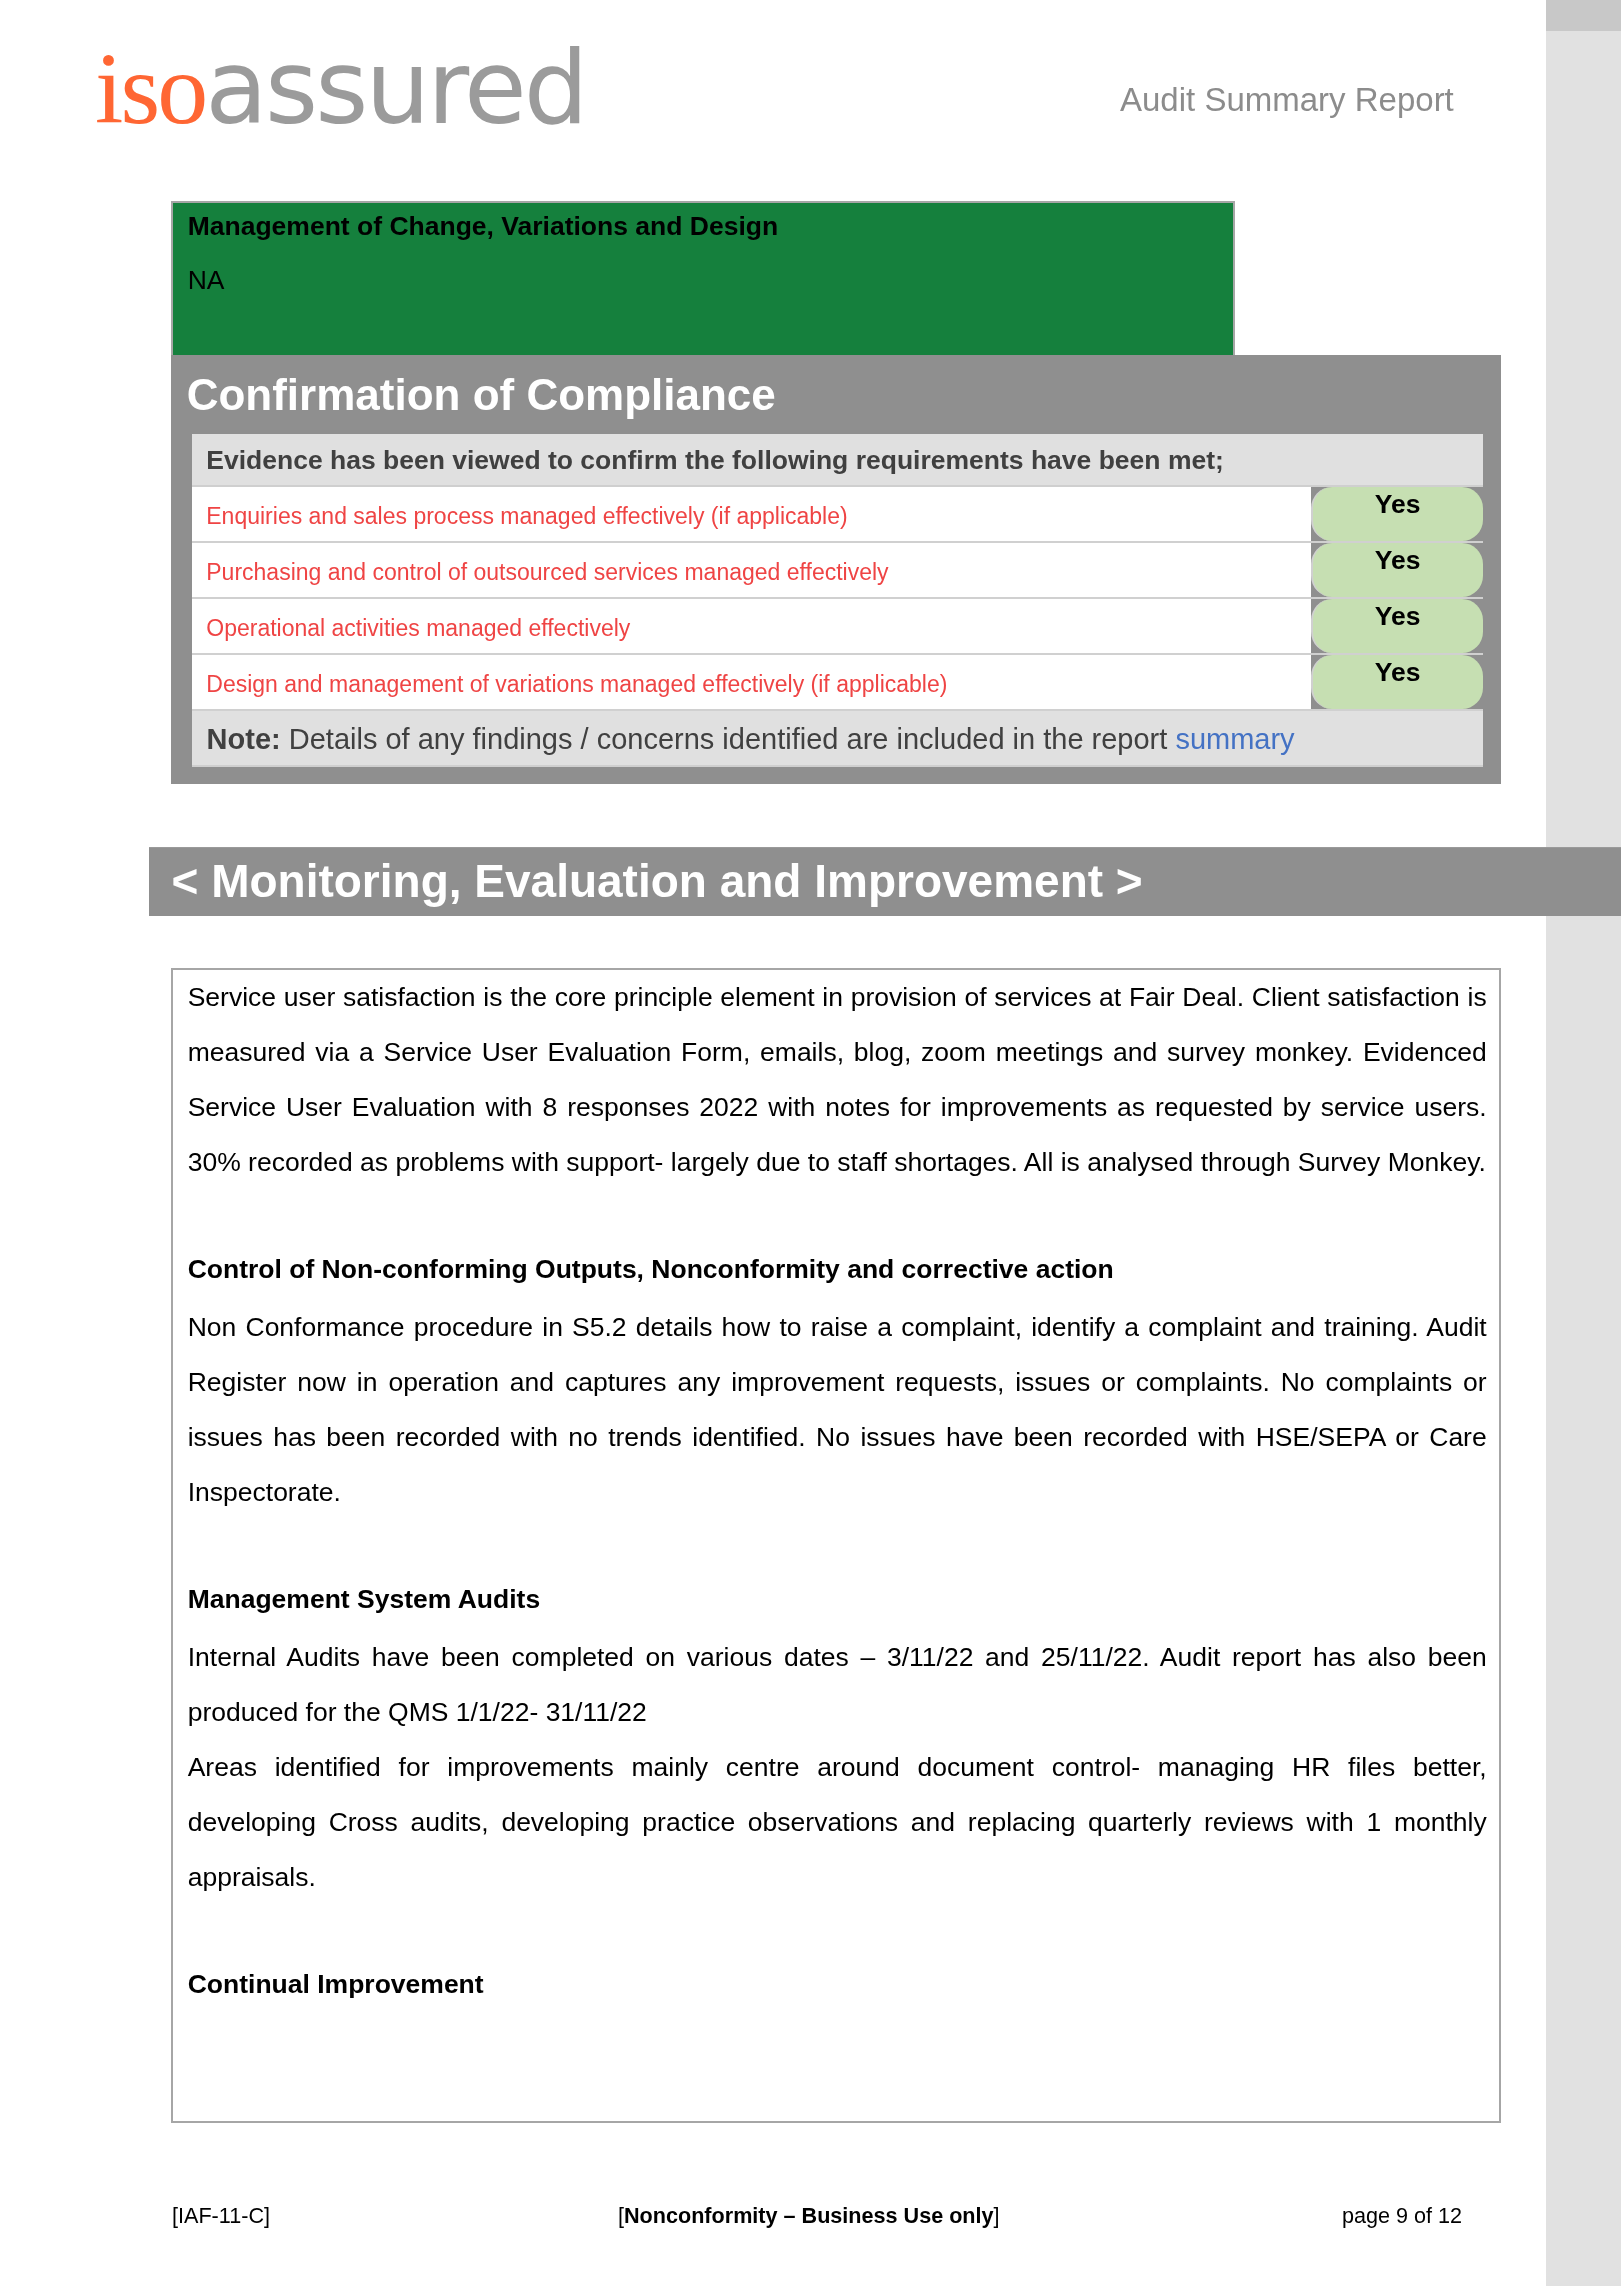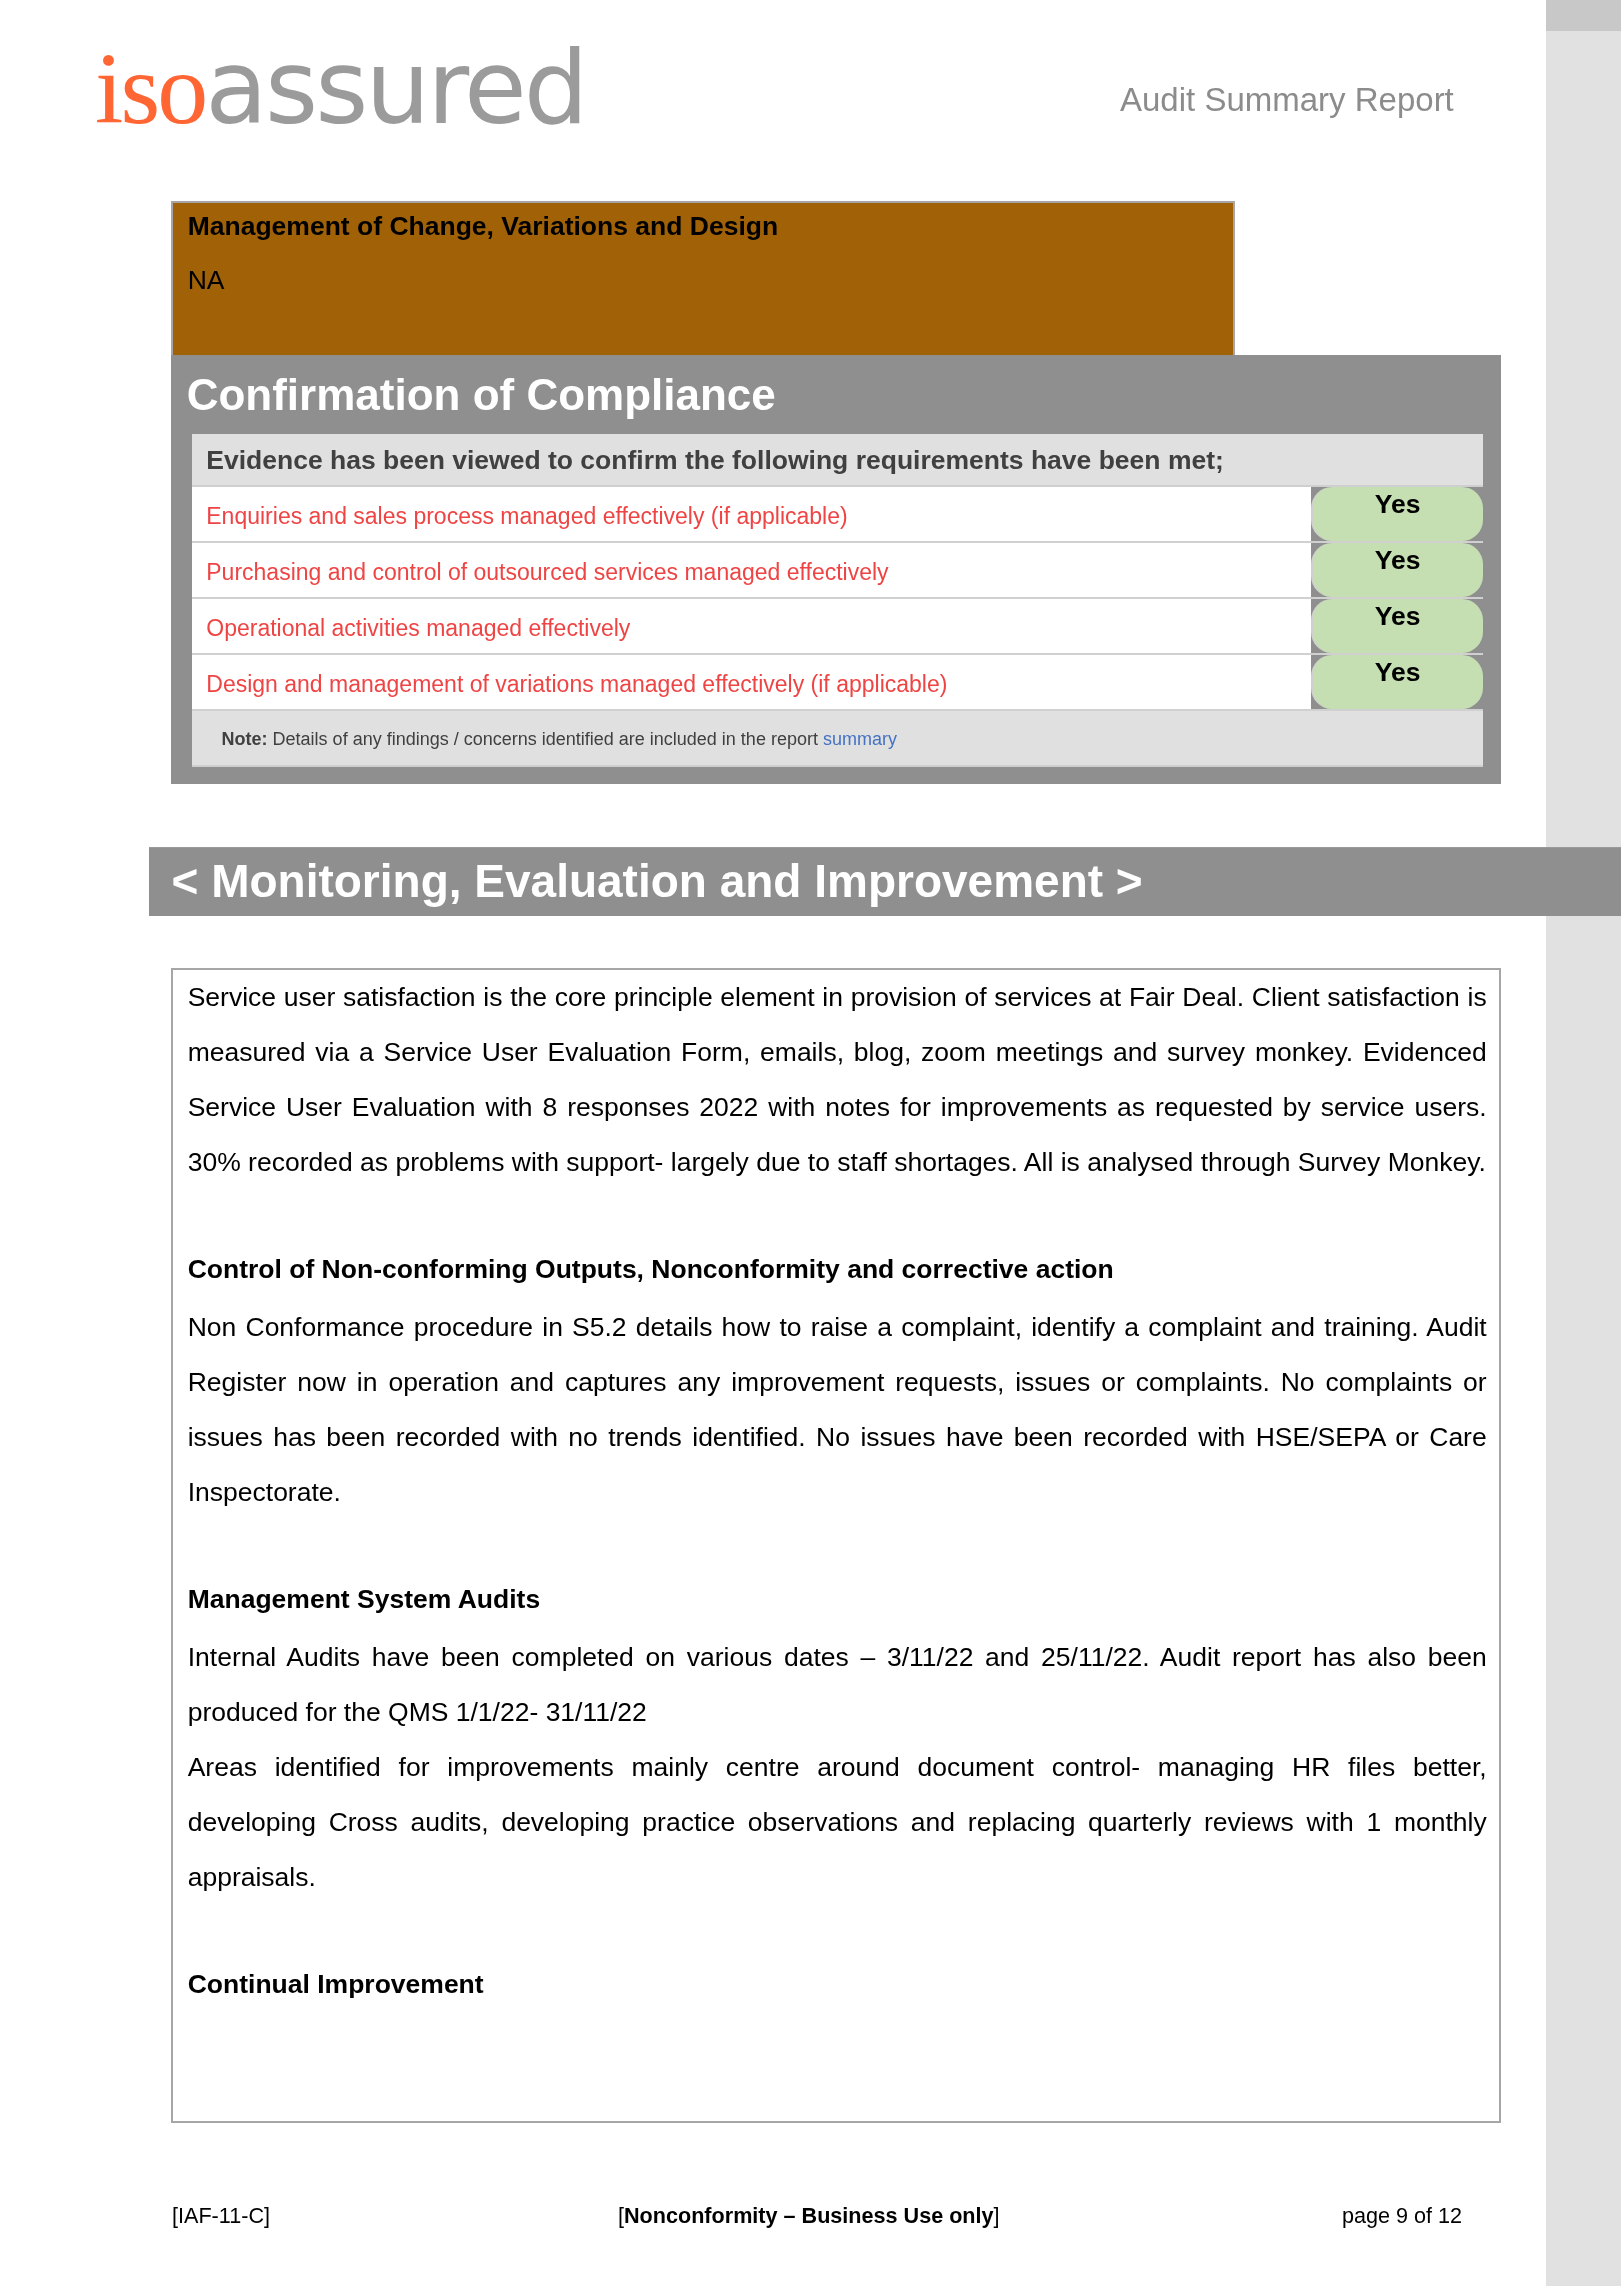--- a/index.html
+++ b/index.html
@@ -8,32 +8,32 @@
 
     .sidebar { position: absolute; left: 1546px; top: 0; width: 75px; height: 2286px; background: #e1e1e1; }
     .sidebar-top { position: absolute; left: 0; top: 0; width: 75px; height: 31px; background: #c8c8c8; }
 
     .logo { position: absolute; left: 95px; top: 29px; height: 118px; font-family: "DejaVu Sans", sans-serif; font-size: 102px; letter-spacing: -2.9px; line-height: 118px; white-space: nowrap; font-weight: normal; }
     .logo .iso { color: #ff6633; font-family: Liberation Serif, serif; }
     .logo .assured { color: #9b9b9b; }
 
     .report-title { position: absolute; left: 1120px; top: 78px; width: 363px; font-size: 33px; color: #8c8c8c; line-height: 43px; white-space: nowrap; }
 
-    .box-change { position: absolute; left: 171px; top: 201px; width: 1064px; height: 154px; border: 2px solid #a6a6a6; border-bottom: none; background: #a16207; }
+    .box-change { position: absolute; left: 171px; top: 201px; width: 1064px; height: 154px; border: 2px solid #a6a6a6; border-bottom: none; background: #15803d; }
     .box-change .heading { position: absolute; left: 14.7px; top: 5.9px; font-size: 26.5px; font-weight: bold; line-height: 35px; white-space: nowrap; }
     .box-change .value { position: absolute; left: 14.7px; top: 60px; font-size: 26.5px; line-height: 35px; }
 
     .compliance { position: absolute; left: 171px; top: 355px; width: 1330px; height: 429px; background: #8f8f8f; }
     .compliance .title { position: absolute; left: 15.7px; top: 9.8px; font-size: 44px; font-weight: bold; color: #ffffff; line-height: 59px; white-space: nowrap; }
     .ctable { position: absolute; left: 20.6px; top: 79px; width: 1291px; }
     .ctable .hrow { height: 53px; background: #e0e0e0; border-bottom: 2px solid #cfcfcf; padding-left: 14.7px; font-size: 26.5px; font-weight: bold; color: #404040; line-height: 53px; white-space: nowrap; }
     .ctable .row { display: flex; height: 56px; border-bottom: 2px solid #d0d0d0; }
     .ctable .row .label { flex: 1; background: #ffffff; padding-left: 14.7px; padding-top: 13.7px; font-size: 23px; color: #ef4444; line-height: 31px; white-space: nowrap; }
     .ctable .row .yes { width: 172px; background: #c6dfb2; text-align: center; font-size: 26.5px; font-weight: bold; color: #000; line-height: 31px; padding-top: 2px; border-left: 2px solid #d0d0d0; border-radius: 21px; }
-    .ctable .note { height: 56px; background: #e0e0e0; padding-left: 30px; font-size: 18px; color: #404040; line-height: 56px; white-space: nowrap; border-bottom: 2px solid #cfcfcf; }
+    .ctable .note { height: 56px; background: #e0e0e0; padding-left: 15px; font-size: 29px; color: #404040; line-height: 56px; white-space: nowrap; border-bottom: 2px solid #cfcfcf; }
     .ctable .note b { font-weight: bold; }
     .ctable .note .link { color: #4472c4; }
 
     .section-band { position: absolute; left: 149px; top: 847px; width: 1472px; height: 69px; background: #8f8f8f; border-top: 1px solid #9a9a9a; }
     .section-band .title { position: absolute; left: 22.5px; top: 7.8px; font-size: 46px; font-weight: bold; color: #ffffff; line-height: 51px; white-space: nowrap; }
 
     .main-box { position: absolute; left: 171px; top: 968px; width: 1330px; height: 1155px; border: 2px solid #a6a6a6; background: #fff; }
     .main-box .content { position: absolute; left: 14.7px; top: 0; width: 1299px; }
     .main-box .h { font-size: 26.5px; font-weight: bold; line-height: 35px; height: 55px; padding-top: 6.9px; white-space: nowrap; }
     .main-box .p { font-size: 26.5px; line-height: 55px; text-align: justify; text-align-last: left; }

